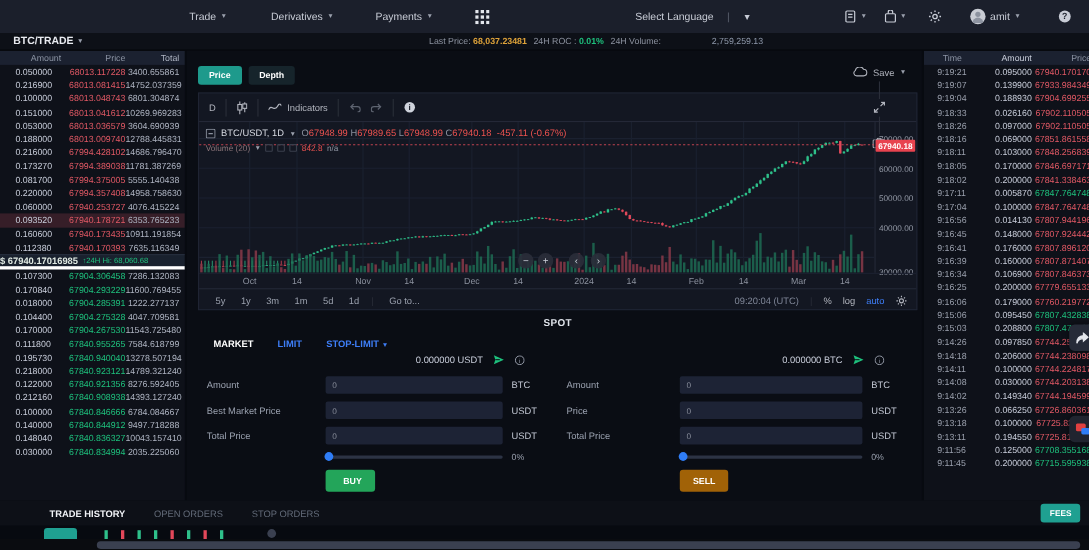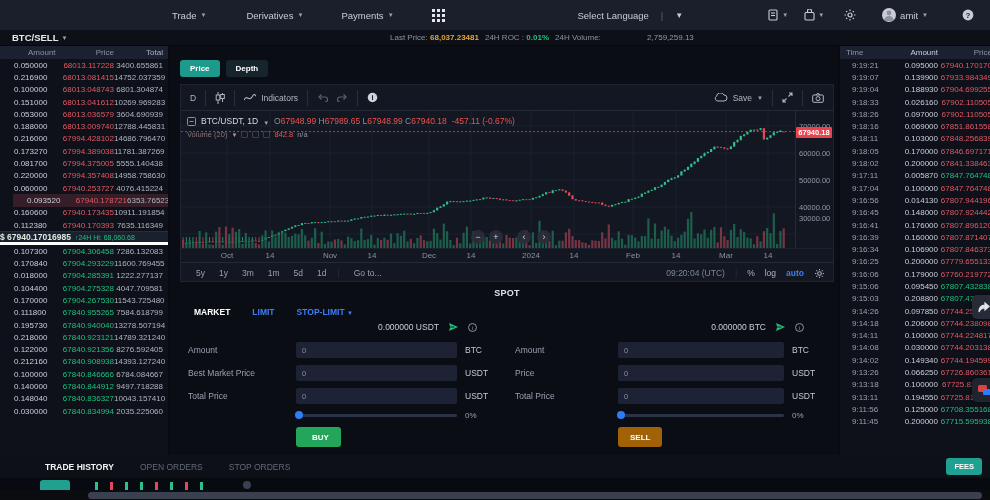--- a/index.html
+++ b/index.html
@@ -26,62 +26,62 @@
   
   .tbl-head{display:grid;height:13px;align-items:center;background:#1b2130;color:#8b93a3;font-size:8px;}
   .ob-head,.ob-row{grid-template-columns:52px 62px 1fr;}
   .tr-head,.tr-row{grid-template-columns:46px 52px 1fr;}
   .ob-row,.tr-row{display:grid;height:12.3px;align-items:center;font-size:8px;}
   .ob-row span:first-child{padding-left:14px;color:#c9cedb;}
   .ob-head span:first-child{padding-left:14px;display:flex;align-items:center;gap:3px;}
   .ob-row span:nth-child(2),.ob-head span:nth-child(2){text-align:right;}
   .ob-row span:last-child,.ob-head span:last-child{text-align:right;padding-right:5px;color:#aeb4c2;}
   .tr-row span:first-child{padding-left:12px;color:#9aa0ad;}
-  .tr-head span:first-child{padding-left:6px;}
+  .tr-head span:first-child{padding-left:17px;}
   .tr-row span:nth-child(2),.tr-head span:nth-child(2){text-align:right;color:#c9cedb;}
   .tr-row span:last-child,.tr-head span:last-child{text-align:right;padding-right:6px;}
   .red{color:#e25965;} .green{color:#1ec17d;}
-  .hl{background:#361e28;margin-left:13px;}
+  .hl{background:#361e28;}
   .midrow{height:14px;background:#19212e;border-top:1px solid #262e3e;border-bottom:3px solid #ffffff;
     display:flex;align-items:center;gap:4px;}
   .midprice{font-size:8.5px;font-weight:bold;color:#dfe9e2;}
   .midhi{font-size:7px;color:#1ec17d;}
   
   .center{padding:0 4px 0 10px;position:relative;background:#0a0d14;}
   .pd-tabs{display:flex;gap:6px;margin:14px 0 7px 0;}
   .pd-tab{font-size:8px;font-weight:bold;color:#fff;padding:4px 10px;border-radius:3px;cursor:pointer;}
   .pd-tab.active{background:#1e9a8c;}
   .pd-tab.idle{background:#16242b;}
   .chartbox{height:198px;background:#131722;border:1px solid #1f2433;display:flex;flex-direction:column;}
   .ct-toolbar{height:26px;display:flex;align-items:center;border-bottom:1px solid #242837;font-size:8.5px;color:#b2b5be;flex:none;}
   .ct-group{display:flex;align-items:center;gap:5px;padding:0 9px;height:16px;cursor:pointer;}
   .ct-vsep{width:1px;height:16px;background:#2a2e39;}
   .dim{color:#5d6370;}
-  .ct-right{margin-left:auto;display:flex;align-items:center;}
+  .ct-right{margin-left:auto;display:flex;align-items:center;flex-direction:column;}
   .plot-row{flex:1;display:flex;position:relative;}
   .plot{position:relative;width:614px;height:137px;overflow:hidden;}
   .paxis{position:relative;flex:1;border-left:1px solid #242837;font-size:7.5px;color:#9298a5;}
   .ptick{position:absolute;left:3px;}
   .ptag{position:absolute;left:0;right:1px;background:#e8434f;color:#fff;font-size:7.5px;font-weight:bold;
     text-align:center;border-radius:1px;padding:1px 0;}
   .legend1{position:absolute;left:6px;top:5px;font-size:8.5px;color:#d7dae2;display:flex;gap:5px;align-items:flex-end;z-index:3;}
   .legend1 .olabel{color:#8b919e;} .legend1 b{font-weight:normal;color:#ef5350;}
   .legend2{position:absolute;left:6px;top:19px;font-size:7.5px;color:#8b7478;display:flex;gap:4px;align-items:center;z-index:3;}
   .lg-box{width:7px;height:7px;border:1px solid #3a3f4c;border-radius:1px;}
   .zoombtns{position:absolute;top:119px;left:290px;display:flex;z-index:3;}
   .zb{width:14px;height:14px;border-radius:50%;background:rgba(42,46,57,.92);color:#cfd3dc;font-size:9px;
     display:flex;align-items:center;justify-content:center;cursor:pointer;}
   .taxis{height:14px;position:relative;font-size:8px;color:#8b919e;border-top:1px solid #1c2130;flex:none;}
   .tlabel{position:absolute;top:2px;width:30px;text-align:center;}
   .cbottom{height:21px;display:flex;align-items:center;border-top:1px solid #242837;font-size:8.5px;color:#b2b5be;flex:none;padding:0 8px;}
   .rangebtn{padding:0 7px;cursor:pointer;color:#9aa0ad;}
   .goto{margin-left:10px;color:#9aa0ad;cursor:pointer;}
   .cb-right{margin-left:auto;display:flex;align-items:center;gap:10px;}
   .clock{color:#7f8697;}
-  .autobtn{color:#3e7ef7;font-weight:bold;cursor:pointer;}
+  .autobtn{color:#3e7ef7;font-weight:normal;cursor:pointer;}
   
   .spot{margin-top:6px;}
   .spot-title{text-align:center;font-size:9px;font-weight:bold;color:#dfe3ea;letter-spacing:.3px;}
   .spot-tabs{display:flex;gap:22px;margin:9px 0 0 14px;font-size:8.5px;align-items:center;}
   .stab-active{color:#fff;font-weight:bold;cursor:pointer;}
   .stab{color:#3e7ef7;font-weight:bold;cursor:pointer;}
   .forms{display:flex;margin-top:2px;}
   .form{width:327px;}
   .form.sellform{flex:1;}
   .balrow{display:flex;justify-content:flex-end;align-items:center;gap:9px;height:16px;padding-right:30px;
@@ -189,21 +189,21 @@
   <div class="iconbtn" style="margin-left:34px;margin-right:16px">
     <svg width="12" height="12" viewBox="0 0 12 12">
         <circle cx="6" cy="6" r="5.4" fill="#c8ccd6"></circle>
       <text x="6" y="8.6" font-size="8" font-weight="bold" fill="#1b1f2b" text-anchor="middle">?</text>
       </svg>
   </div>
 </div>
 
 <div class="pairbar">
   <div class="pairname">
-    <span>BTC/SELL</span>
+    <span>BTC/TRADE</span>
     <span class="caret">▼</span>
   </div>
   <div class="stats">
     <span class="nowrap"><span>Last Price:</span>
       <span class="stat-val-price">68,037.23481</span></span>
     <span class="nowrap"><span>24H ROC :</span>
       <span class="stat-val-roc">0.01%</span></span>
     <span class="nowrap"><span>24H Volume:</span>
       <span class="stat-val-vol">2,759,259.13</span></span>
   </div>
@@ -1040,21 +1040,21 @@
             <div class="zb" style="margin-left:4px">+</div>
             <div class="zb" style="margin-left:14px">‹</div>
             <div class="zb" style="margin-left:6px">›</div>
           </div>
         </div>
         <div class="paxis" id="paxis">
             <div class="ptick" style="top: 11px;">70000.00</div>
             <div class="ptick" style="top: 38px;">60000.00</div>
             <div class="ptick" style="top: 65px;">50000.00</div>
             <div class="ptick" style="top: 92px;">40000.00</div>
-            <div class="ptick" style="top: 103px;">30000.00</div>
+            <div class="ptick" style="top: 132px;">30000.00</div>
             <div class="ptag" style="top: 15.5615px;">67940.18</div>
           </div>
       </div>
 
       <div class="taxis" id="taxis">
           <div class="tlabel" style="left: 31px;">Oct</div>
           <div class="tlabel" style="left: 74px;">14</div>
           <div class="tlabel" style="left: 134px;">Nov</div>
           <div class="tlabel" style="left: 176px;">14</div>
           <div class="tlabel" style="left: 233px;">Dec</div>

